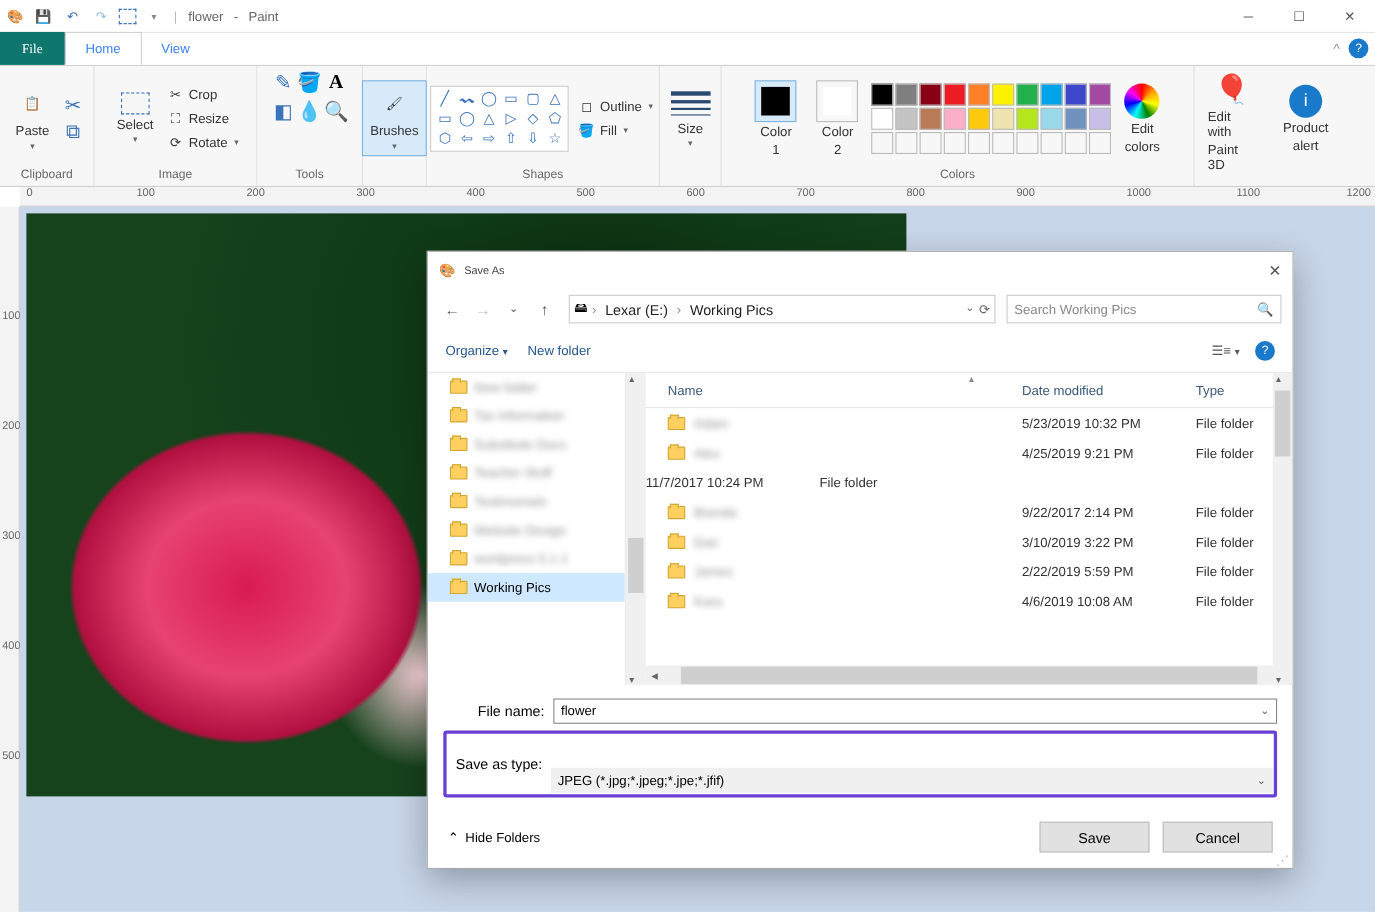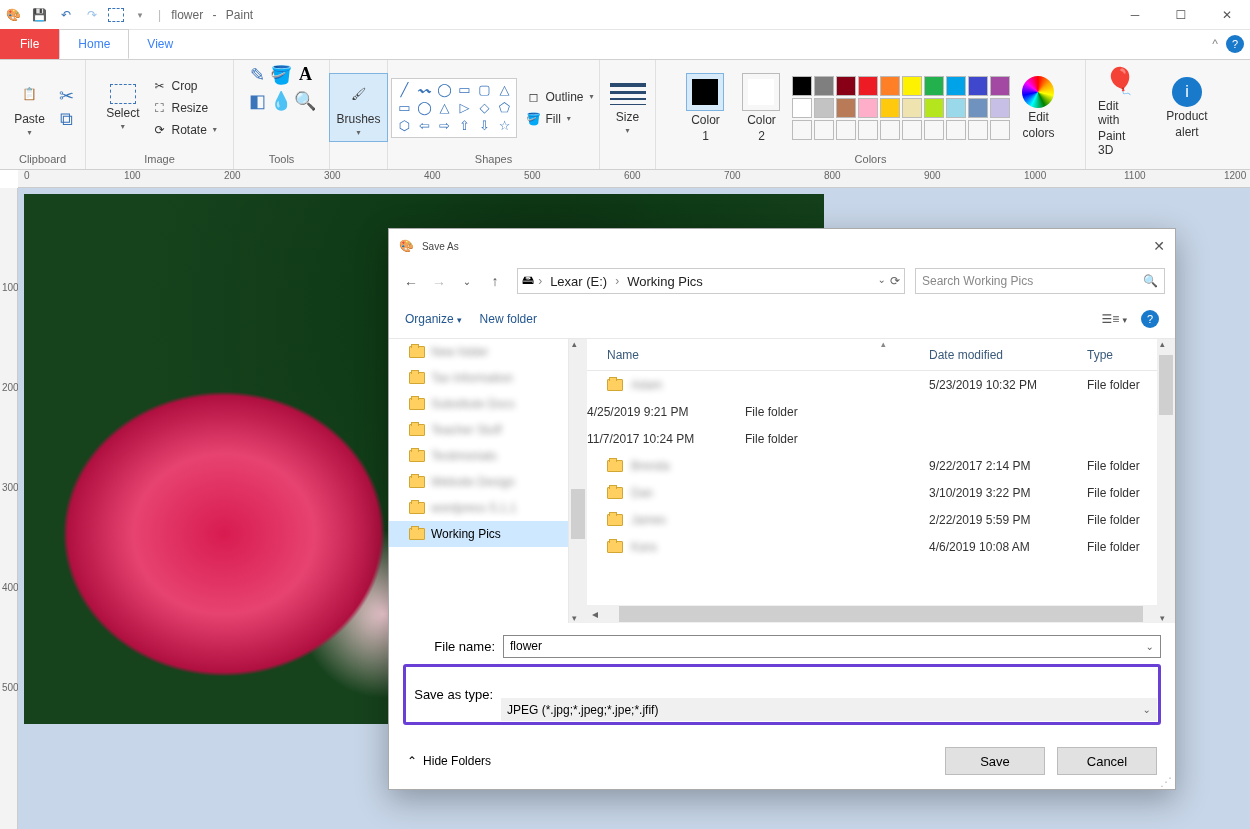--- a/index.html
+++ b/index.html
@@ -9,21 +9,21 @@
   .titlebar { height: 30px; background: #fff; display: flex; align-items: center; border-bottom: 1px solid #e5e5e5; }
   .qat { display: flex; align-items: center; gap: 6px; padding: 0 4px; }
   .qat .ico { width: 20px; height: 20px; display:flex; align-items:center; justify-content:center; color:#3a74bb;}
   .title-sep { color:#bbb; margin: 0 4px; }
   .title-text { color:#666; margin-left:6px;}
   .winbtns { margin-left:auto; display:flex; }
   .winbtn { width:46px; height:30px; display:flex; align-items:center; justify-content:center; color:#555; }
 
   
   .tabs { height:30px; display:flex; align-items:flex-end; border-bottom:1px solid #d0d0d0; position:relative;}
-  .tab-file { background:#ef4444; color:#fff; padding:6px 20px; height:30px; display:flex; align-items:center; }
+  .tab-file { background:#0f766e; color:#fff; padding:6px 20px; height:30px; display:flex; align-items:center;font-family:Liberation Serif, serif; }
   .tab { padding:6px 18px; height:30px; display:flex; align-items:center; color:#3b82f6; }
   .tab.active { border:1px solid #d0d0d0; border-bottom:1px solid #fff; background:#fff; }
   .rib-right { position:absolute; right:6px; top:5px; display:flex; gap:8px; align-items:center;}
   .helpcirc { width:18px; height:18px; border-radius:50%; background:#1979ca; color:#fff; display:flex; align-items:center; justify-content:center; font-size:11px;}
 
   
   .ribbon { height:110px; background:#f7f7f7; border-bottom:1px solid #d0d0d0; display:flex; }
   .group { border-right:1px solid #e0e0e0; display:flex; flex-direction:column; align-items:center; justify-content:flex-end; padding:4px 6px 2px; }
   .group-body { flex:1; display:flex; align-items:center; gap:4px; }
   .group-label { font-size:11px; color:#666; height:16px; display:flex; align-items:center; }
@@ -460,20 +460,24 @@
       <div class="list-rows" id="rows">
           <div class="list-row">
             <div class="nm">
               <span class="fld"></span>
               <span class="blurred">Adam</span>
             </div>
             <div class="dt">5/23/2019 10:32 PM</div>
             <div class="tp">File folder</div>
           </div>
           <div class="list-row">
+            <div class="nm">
+              <span class="fld"></span>
+              <span class="blurred">Alex</span>
+            </div>
             <div class="dt">4/25/2019 9:21 PM</div>
             <div class="tp">File folder</div>
           </div>
           <div class="list-row">
             <div class="dt">11/7/2017 10:24 PM</div>
             <div class="tp">File folder</div>
           </div>
           <div class="list-row">
             <div class="nm">
               <span class="fld"></span>

